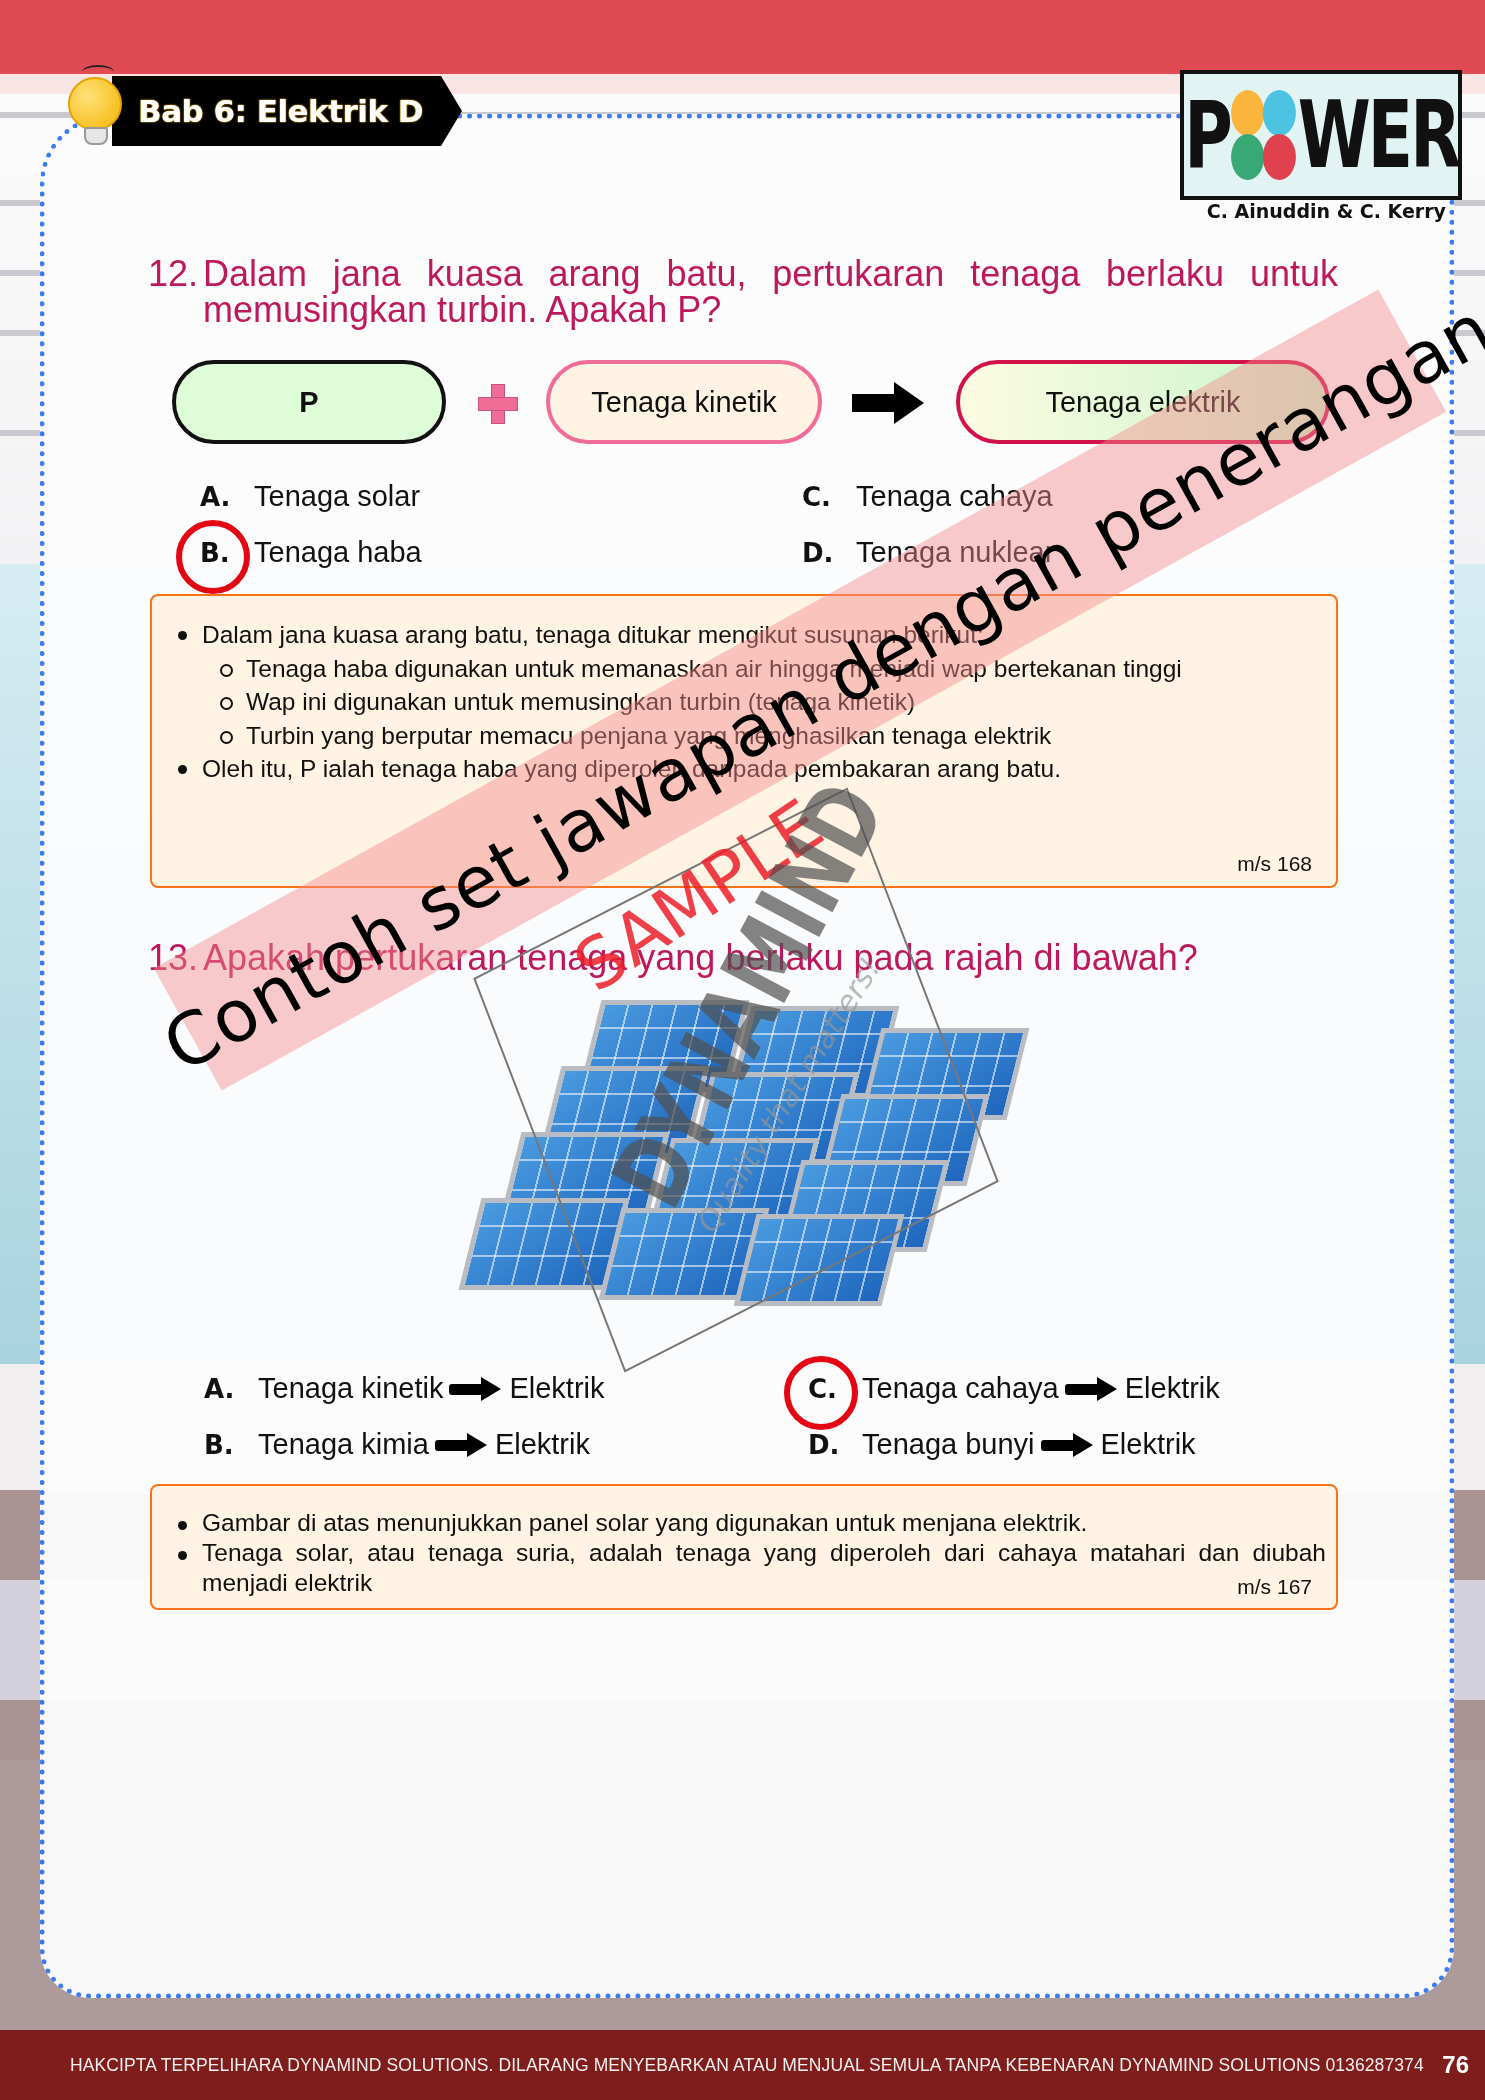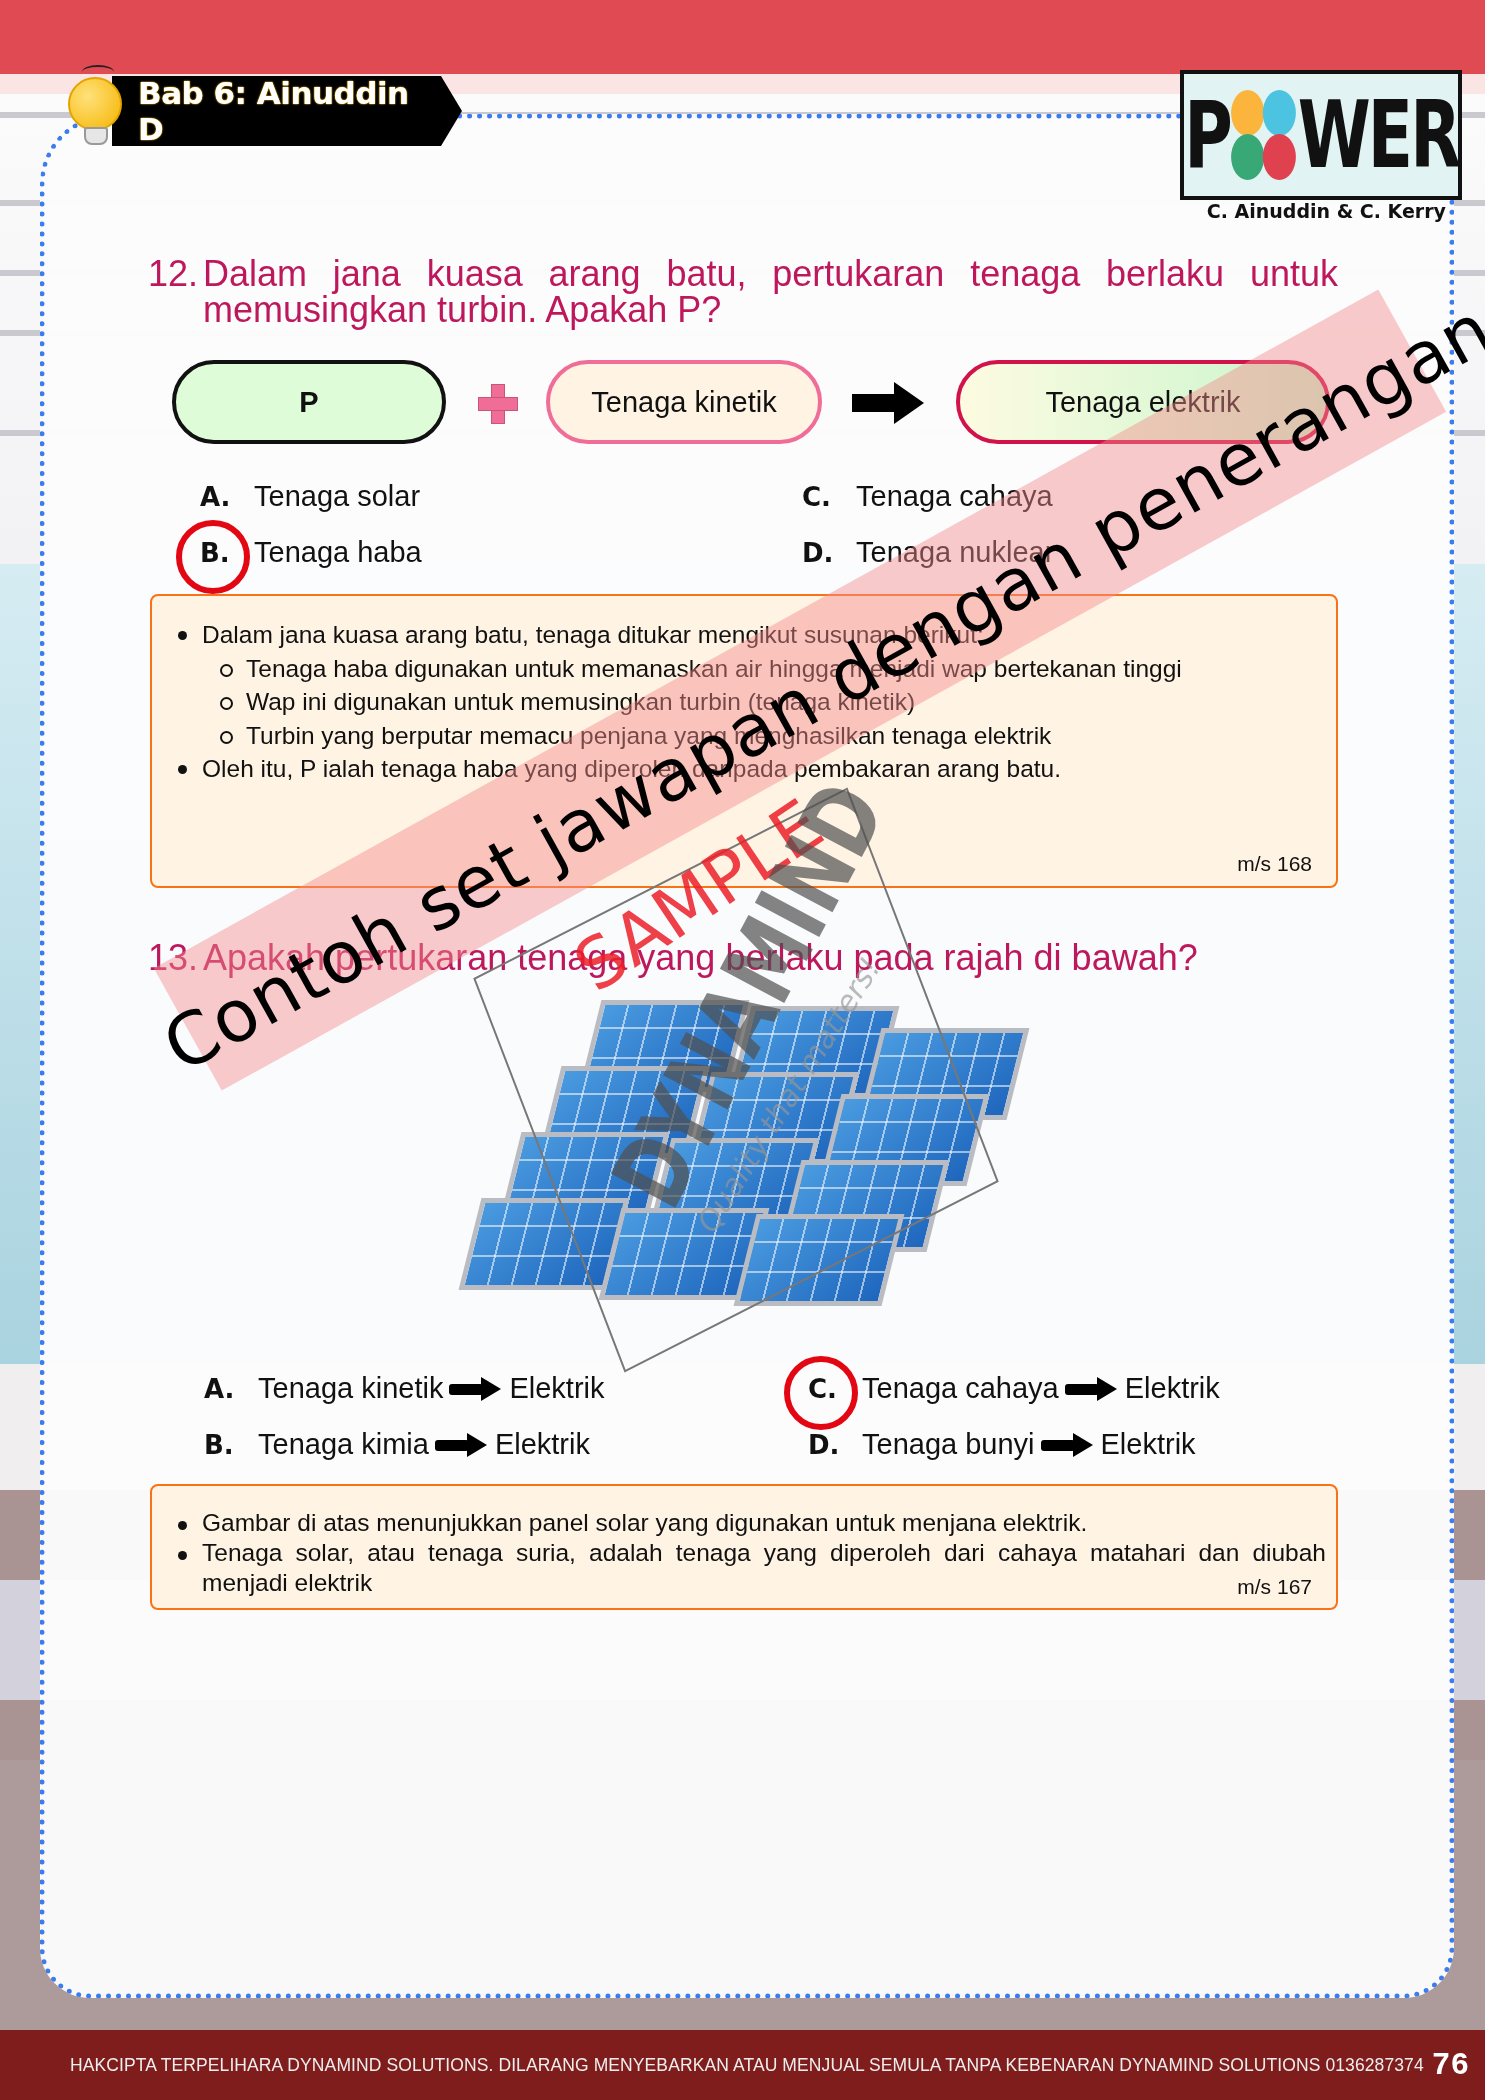--- a/index.html
+++ b/index.html
@@ -190,21 +190,21 @@
     position: absolute; left: 690px; top: 1220px; font-family: "DejaVu Sans", sans-serif; font-style: italic;
     font-size: 30px; color: rgba(150, 150, 150, 0.65); transform: rotate(-58deg); transform-origin: left top; pointer-events: none;
   }
 
   
   .footer {
     position: absolute; left: 0; top: 2030px; width: 1485px; height: 70px; background: #7f1d1d;
     display: flex; align-items: center; color: #fff;
   }
   .footer-text { position: absolute; left: 70px; font-size: 17.5px; letter-spacing: 0.1px; color: #eee; }
-  .page-num { position: absolute; right: 16px; font-family: Liberation Mono, monospace; font-weight: bold; font-size: 31px; color: #fff; }
+  .page-num { position: absolute; right: 16px; font-family: Liberation Sans, sans-serif; font-weight: bold; font-size: 24px; color: #fff; }
 </style>
 </head>
 <body>
 
 <div class="bg">
   <div class="bg-lab-light"></div>
   <div class="bg-lab-blue"></div>
   <div class="bg-lab-brown"></div>
   <div class="bg-lab-grey"></div>
   <div class="bg-floor"></div>
@@ -219,21 +219,21 @@
 
 <div class="card"></div>
 
 <div class="chapter-badge">
   <div class="bulb">
     <div class="waves"></div>
     <div class="glass"></div>
     <div class="base"></div>
   </div>
   <div class="badge-bar">
-    <span class="badge-title">Bab 6: Ainuddin D</span>
+    <span class="badge-title">Bab 6: Elektrik D</span>
   </div>
 </div>
 
 <div class="logo-box">
   <div class="logo-letters">
     <span>P</span>
     <span class="logo-ring">
       <span class="q1"></span>
         <span class="q2"></span>
         <span class="q3"></span>

